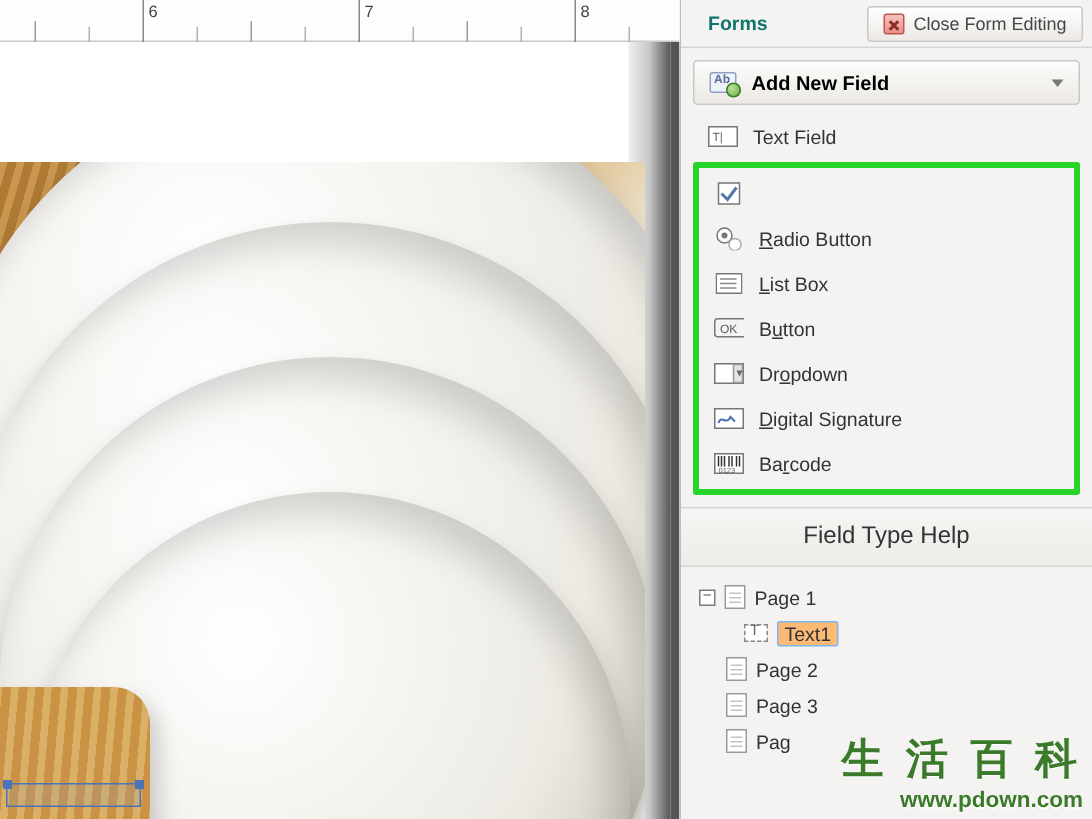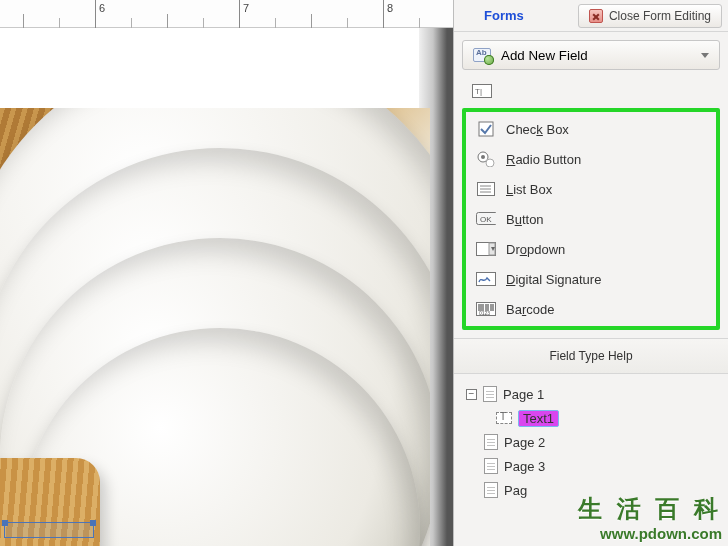--- a/index.html
+++ b/index.html
@@ -61,21 +61,21 @@
 
 .sidebar {
   width: 275px; height: 100%; background: #f4f3f2;
   border-left: 1px solid #bdbdbd; display: flex; flex-direction: column;
   font-size: 13px; color: #333;
 }
 .sb-top {
   height: 32px; display: flex; align-items: center; justify-content: flex-end;
   padding: 0 6px; gap: 10px; border-bottom: 1px solid #d6d6d6;
 }
-.sb-top .title { font-weight: 600; margin-right: auto; margin-left: 24px; color:#1d4ed8;}
+.sb-top .title { font-weight: 600; margin-right: auto; margin-left: 12px; color:#0f766e;}
 .close-btn {
   display:flex; align-items:center; gap:6px; height:24px; padding:0 10px;
   border:1px solid #c7c7c7; border-radius:3px;
   background:linear-gradient(#fff,#ece9e5); color:#464646; font-size:12px; cursor:pointer;
 }
 .close-btn .xicon {
   width:14px; height:14px; border:1px solid #c0554f; border-radius:2px;
   background:linear-gradient(#f6c4be,#e79089); position:relative;
 }
 .close-btn .xicon::before, .close-btn .xicon::after{
@@ -88,21 +88,21 @@
   background:linear-gradient(#fafafa,#eceae7); border-bottom:1px solid #d6d6d6;
   font-weight:600; color:#555;
 }
 .section-head .tri { width:0;height:0;border-top:5px solid transparent;border-bottom:5px solid transparent;border-left:6px solid #6b6b6b; transform:rotate(90deg);}
 
 .panel-body { padding:8px 8px 10px 8px; }
 
 .add-field-btn {
   display:flex; align-items:center; gap:10px; width:100%; height:30px;
   padding:0 10px; border:1px solid #c7c7c7; border-radius:3px;
-  background:linear-gradient(#fcfcfb,#ece9e4); cursor:pointer;
+  background:linear-gradient(#fcfcfb,#ece9e4); cursor:pointer;font-weight:bold;
 }
 .add-field-btn .addicon {
   width:18px; height:14px; border:1px solid #8fa2c6; border-radius:2px;
   position:relative; background:#eef3fb;
 }
 .add-field-btn .addicon::after{
   content:""; position:absolute; right:-4px; bottom:-4px; width:10px;height:10px;border-radius:50%;
   background:radial-gradient(circle at 35% 35%, #b9e39c, #5fa53a);
   box-shadow:0 0 0 1px #3f7a24 inset;
 }
@@ -118,40 +118,40 @@
 }
 .field-item .icon { width:20px; height:16px; display:flex; align-items:center; justify-content:center; color:#555;}
 .field-item .label { flex:1; }
 .field-item .label u { text-decoration: underline; }
 
 .hl-box { border:4px solid #25d628; border-radius:2px; padding:2px 0; margin-top:2px;}
 
 .help-row {
   margin:8px -8px 0 -8px; padding:10px 0; text-align:center;
   border-top:1px solid #d6d6d6; border-bottom:1px solid #d6d6d6;
-  background:linear-gradient(#f6f5f3,#edece9); font-size:12px; cursor:pointer;
+  background:linear-gradient(#f6f5f3,#edece9); font-size:16px; cursor:pointer;
 }
 
 .tree { margin-top:8px; font-size:13px; }
 .tree-row { display:flex; align-items:center; gap:6px; height:24px; padding-left:4px; cursor:pointer;}
 .tree-row .tw { width:11px; height:11px; border:1px solid #7a7a7a; display:flex;align-items:center;justify-content:center; font-size:10px; line-height:1; color:#555; background:#fff;}
 .tree-row .pageicon { width:14px;height:16px;border:1px solid #9a9a9a;background:#fff; position:relative;}
 .tree-row .pageicon::after{content:"";position:absolute;left:2px;right:2px;top:4px;height:1px;background:#c3c3c3;box-shadow:0 3px 0 #c3c3c3,0 6px 0 #c3c3c3;}
 .tree-row.child { padding-left:34px; }
 .tree-row.child .ticon{ width:16px;height:12px;border:1px dashed #888;background:#fff;position:relative;}
 .tree-row.child .ticon::after{content:"T";position:absolute;left:3px;top:-2px;font-size:10px;color:#666;}
-.tree-row.sel .lbl { background:#d946ef; border:1px solid #7ab7ef; padding:0 4px; border-radius:2px;}
+.tree-row.sel .lbl { background:#fdba74; border:1px solid #7ab7ef; padding:0 4px; border-radius:2px;}
 .tree-row.sub { padding-left:22px; }
 
 .watermark {
   position:absolute; right:6px; bottom:4px; text-align:right; color:#3a7a2a;
   font-family:"Comic Sans MS","Segoe Script",cursive; text-shadow:0 1px 0 #fff;
   pointer-events:none;
 }
-.watermark .l1{ font-size:24px; font-weight:700; letter-spacing:4px;}
+.watermark .l1{ font-size:28px; font-weight:700; letter-spacing:4px;font-family:Liberation Serif, serif;}
 .watermark .l2{ font-size:15px; font-weight:700;}
 
 
 svg { display:block; }
 </style>
 </head>
 <body>
 
 <div class="app">
 
@@ -212,32 +212,32 @@
 
       <div class="field-list">
 
         <div class="field-item">
           <span class="icon">
             <svg width="20" height="14">
                 <rect x="0.5" y="0.5" width="19" height="13" fill="#fff" stroke="#777"></rect>
                 <text x="3" y="10" font-size="8" fill="#666">T|</text>
               </svg>
           </span>
+          <span class="label">Text Field</span>
         </div>
 
         <div class="hl-box">
 
           <div class="field-item">
             <span class="icon">
               <svg width="16" height="16">
                   <rect x="1" y="1" width="14" height="14" fill="#fff" stroke="#777"></rect>
                   <path d="M3 8 L7 12 L13 4" fill="none" stroke="#5577aa" stroke-width="2"></path>
                 </svg>
             </span>
-            <span class="label"><span>Chec</span><u>k</u><span> Box</span></span>
           </div>
 
           <div class="field-item">
             <span class="icon">
               <svg width="18" height="16">
                   <circle cx="6" cy="6" r="5" fill="#fff" stroke="#777"></circle>
                   <circle cx="6" cy="6" r="2" fill="#777"></circle>
                   <circle cx="13" cy="12" r="4" fill="#fff" stroke="#aaa"></circle>
                 </svg>
             </span>

